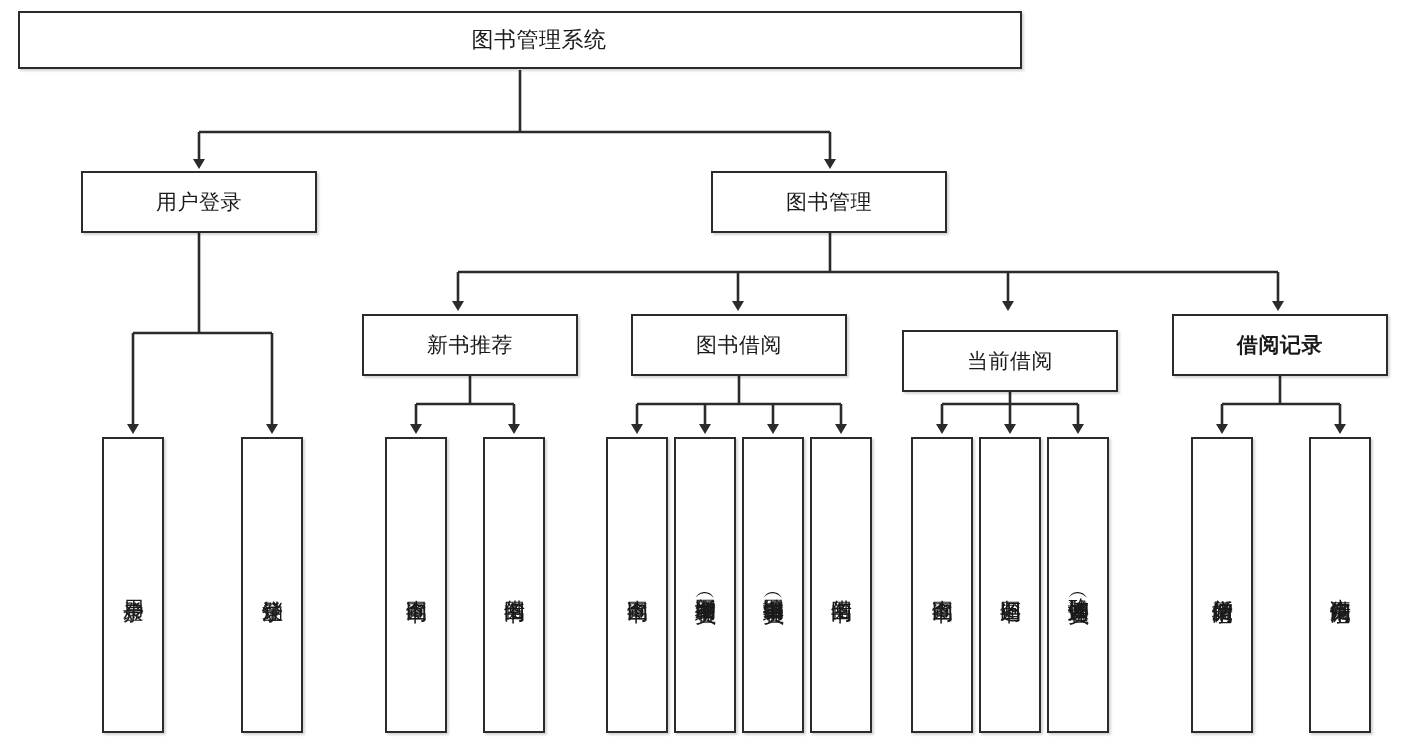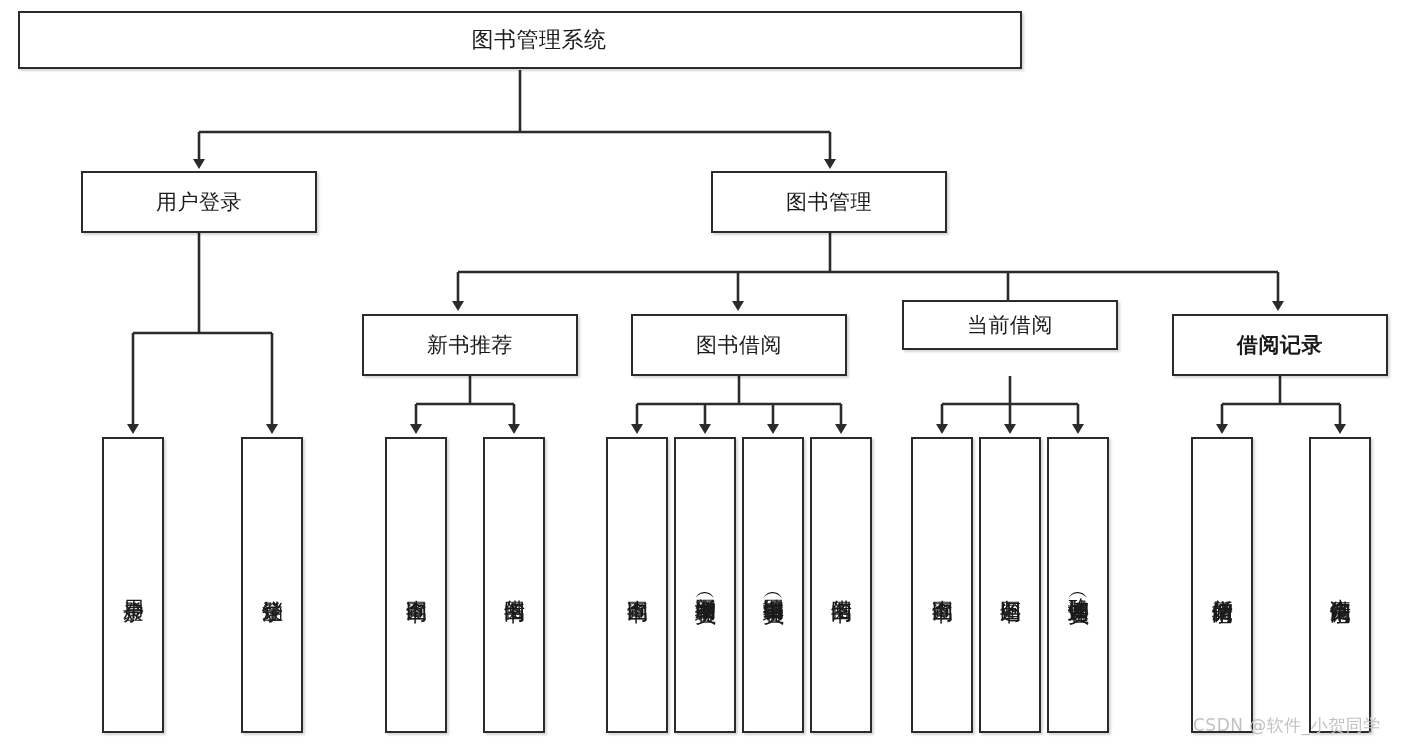--- a/index.html
+++ b/index.html
@@ -133,21 +133,21 @@
   <div class="node horiz" style="left:362px; top:314px; width:216px; height:62px;">
     <span>新书推荐</span>
   </div>
 
   <div class="node horiz" style="left:711px; top:171px; width:236px; height:62px;">
     <span>图书管理</span>
   </div>
   <div class="node horiz" style="left:631px; top:314px; width:216px; height:62px;text-align:center;">
     <span>图书借阅</span>
   </div>
-  <div class="node horiz" style="left:902px; top:300px; width:216px; height:50px;">
+  <div class="node horiz" style="left:902px; top:330px; width:216px; height:62px;">
     <span>当前借阅</span>
   </div>
   <div class="node horiz" style="left:1172px; top:314px; width:216px; height:62px;font-weight:bold;">
     <span>借阅记录</span>
   </div>
 
   <div class="node vert" style="left:102px; top:437px; width:62px; height:296px;">
     <span class="vtxt">用户登录</span>
   </div>
   <div class="node vert" style="left:241px; top:437px; width:62px; height:296px;">
@@ -184,15 +184,14 @@
     <span class="vtxt">确认归还（管理员）</span>
   </div>
 
   <div class="node vert" style="left:1191px; top:437px; width:62px; height:296px;">
     <span class="vtxt">新增借阅记录</span>
   </div>
   <div class="node vert" style="left:1309px; top:437px; width:62px; height:296px;">
     <span class="vtxt">查询借阅记录</span>
   </div>
 
-  <div class="watermark">CSDN @软件_小贺同学</div>
 
 </div>
 
 </body></html>

